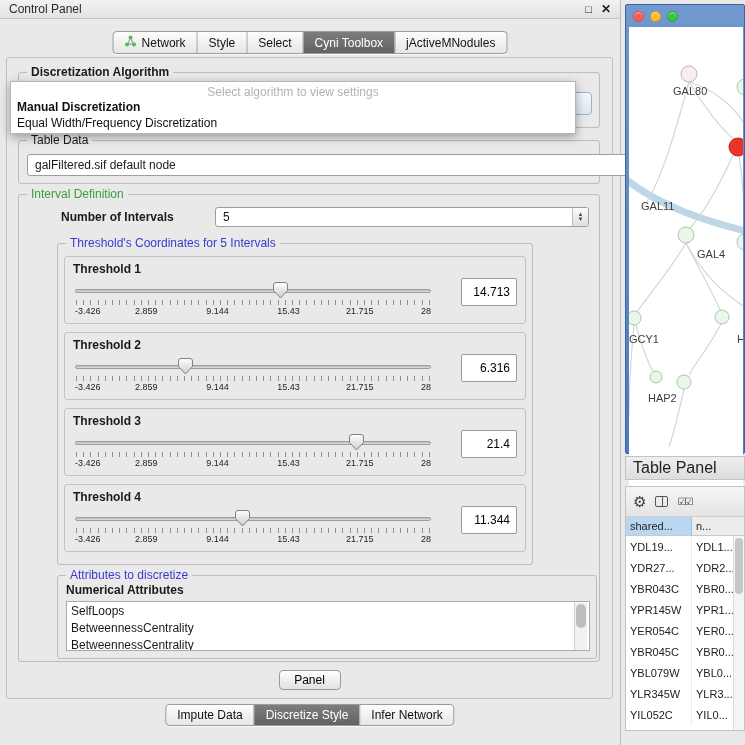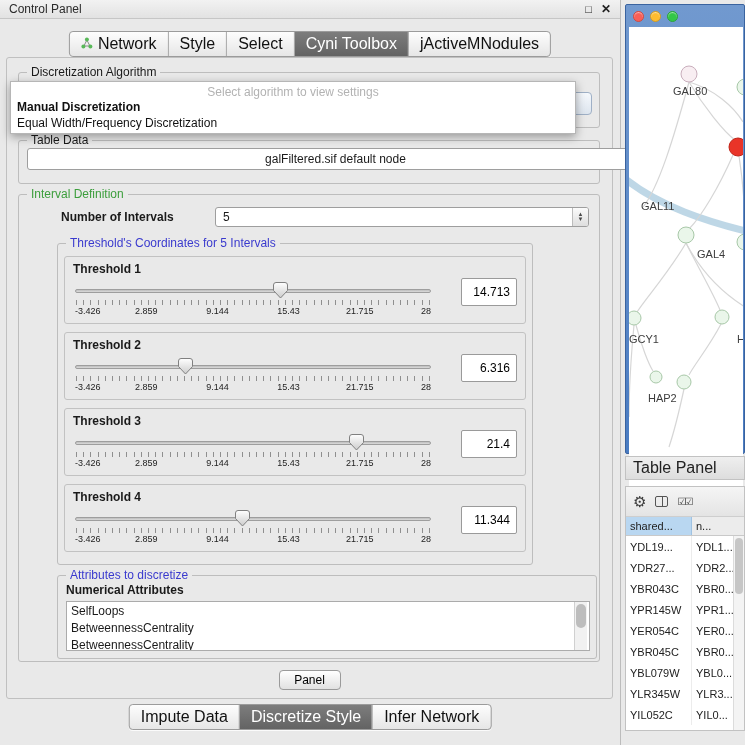--- a/index.html
+++ b/index.html
@@ -10,51 +10,51 @@
   
   .control-panel { position:absolute; left:0; top:0; width:621px; height:745px; background:#e9e9e9; border-right:1px solid #bcbcbc; }
   .titlebar { height:19px; display:flex; align-items:center; padding:0 9px; background:linear-gradient(#f2f2f2,#e2e2e2); border-bottom:1px solid #c6c6c6; }
   .titlebar .tb-title { font-size:12px; color:#2b2b2b; }
   .titlebar .tb-spacer { flex:1; }
   .tb-btn { font-size:11px; color:#222; margin-left:9px; line-height:1; }
   .tb-btn.close { font-weight:bold; font-size:12px; }
 
   
   .segmented { display:inline-flex; border:1px solid #9b9b9b; border-radius:4px; overflow:hidden; background:linear-gradient(#fdfdfd,#e6e6e6); box-shadow:0 1px 0 rgba(255,255,255,.8); }
-  .seg-tab { padding:3px 11px; font-size:16px; color:#111; border-right:1px solid #a8a8a8; display:flex; align-items:center; gap:5px; white-space:nowrap; }
+  .seg-tab { padding:3px 11px; font-size:12px; color:#111; border-right:1px solid #a8a8a8; display:flex; align-items:center; gap:5px; white-space:nowrap; }
   .seg-tab:last-child { border-right:none; }
   .seg-tab.selected { background:linear-gradient(#7d7d7d,#636363); color:#fff; }
   .top-tabs { position:absolute; top:31px; left:50%; transform:translateX(-50%); }
   .bottom-tabs { position:absolute; top:704px; left:50%; transform:translateX(-50%); }
 
   
   .main-panel { position:absolute; left:6px; top:57px; width:607px; height:642px; border:1px solid #c0c0c0; border-radius:3px; background:#e9e9e9; }
 
   
   .tgroup { position:absolute; border:1px solid #bdbdbd; border-radius:3px; }
   .glabel { position:absolute; top:-8px; left:8px; background:#e9e9e9; padding:0 4px; font-size:12px; color:#1a1a1a; white-space:nowrap; }
   .glabel.green { color:#3c9e3c; }
   .glabel.blue { color:#3a3ace; }
 
   .algorithm-group { left:11px; top:14px; width:582px; height:56px; }
-  .algo-label { font-weight:normal;text-align:center; }
+  .algo-label { font-weight:bold;text-align:center; }
   .combo-frag { position:absolute; left:552px; top:92px; width:40px; height:23px; border:1px solid #9fb0c6; border-radius:4px; background:linear-gradient(#f5f8fc,#dde5ee); z-index:5; }
 
   
   .popup { position:absolute; left:10px; top:81px; width:566px; height:53px; background:#fff; border:1px solid #b6b6b6; box-shadow:0 3px 9px rgba(0,0,0,.35); z-index:10; }
   .popup .prompt { text-align:center; color:#b2b2b2; font-size:12px; height:17px; padding-top:3px; }
   .popup .opt { font-size:12px; height:16px; padding:1px 6px; color:#111; }
   .popup .opt.bold { font-weight:bold; }
 
   .table-data-group { left:11px; top:82px; width:582px; height:44px; }
   .combo { position:relative; display:flex; align-items:center; height:22px; background:#fff; border:1px solid #9e9e9e; border-radius:3px; font-size:12px; padding-left:7px; overflow:hidden; }
   .combo .c-val { flex:1; white-space:nowrap; }
   .stepper { width:16px; height:100%; border-left:1px solid #bcbcbc; display:flex; flex-direction:column; align-items:center; justify-content:center; background:linear-gradient(#fbfbfb,#dedede); color:#4a4a4a; }
   .stepper span { font-size:6px; line-height:5px; }
-  .td-combo { position:absolute; left:8px; top:7px; width:626px;text-align:center; }
+  .td-combo { position:absolute; left:8px; top:13px; width:626px; }
 
   .interval-group { left:11px; top:136px; width:582px; height:468px; }
   .ni-label { position:absolute; left:42px; top:15px; font-weight:bold; }
   .ni-combo { position:absolute; left:196px; top:12px; width:374px; height:20px; }
 
   .thresholds-group { position:absolute; left:38px; top:48px; width:476px; height:322px; border:1px solid #bdbdbd; border-radius:3px; padding-top:12px; }
   .threshold-panel { position:relative; border:1px solid #c2c2c2; border-radius:3px; margin:0 6px 8px 6px; height:68px; padding:5px 8px 2px 8px; background:#e9e9e9; }
   .th-label { font-weight:bold; font-size:12px; }
   .th-row { display:flex; align-items:flex-start; margin-top:2px; }
   .slider { position:relative; width:356px; height:40px; margin-left:2px; margin-top:2px; }

